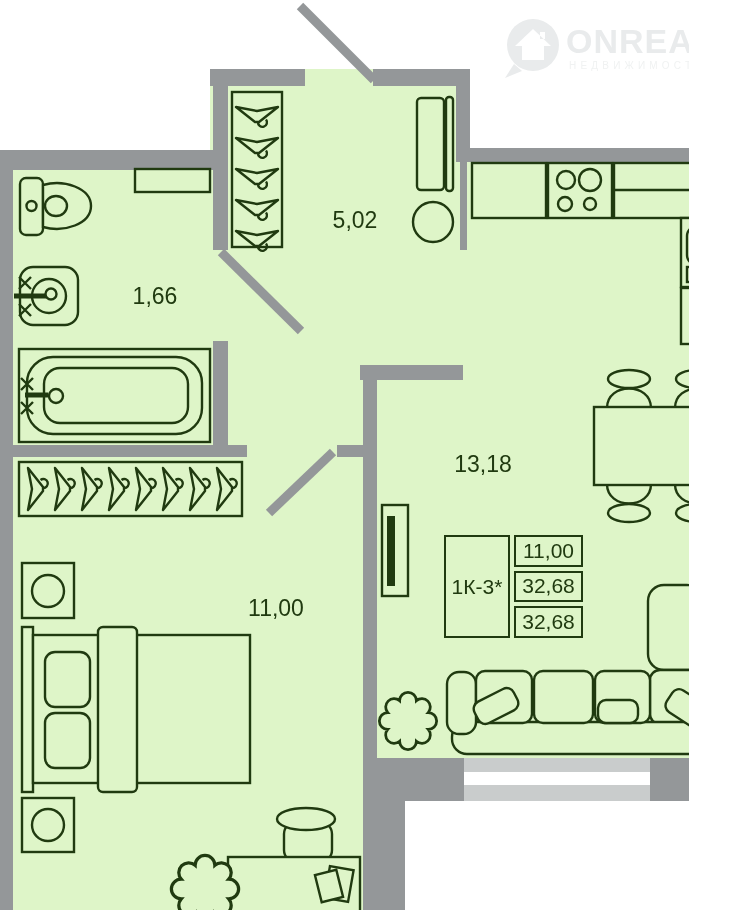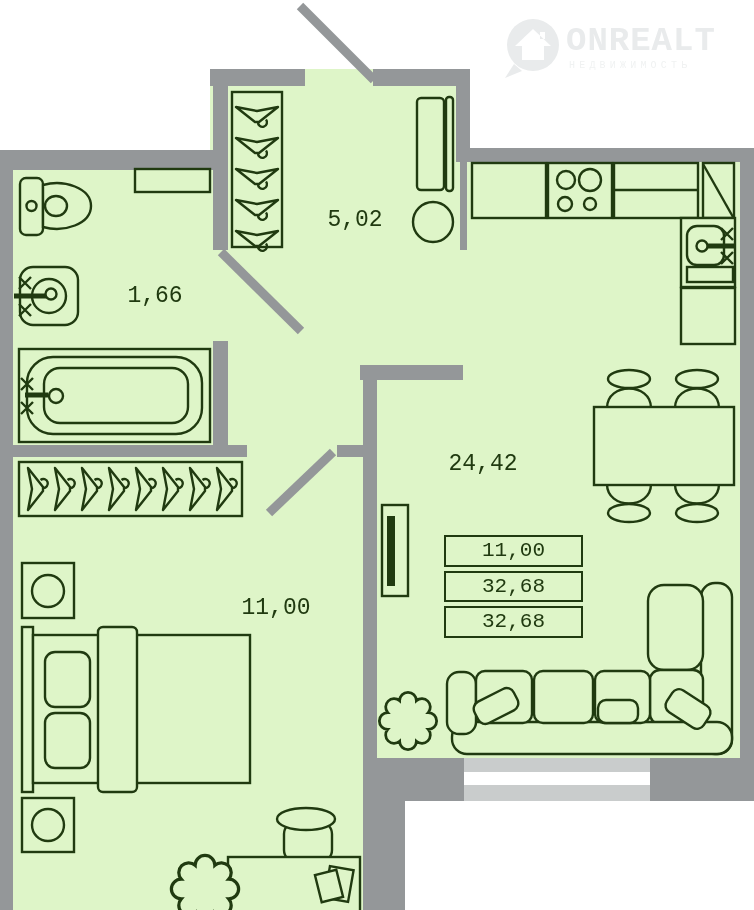--- a/index.html
+++ b/index.html
@@ -1,17 +1,17 @@
 <!DOCTYPE html>
 <html style="--floor: #def5c8; --wall: #949799; --window: #c9cccc; --line: #203a10; --watermark: #e9ebec; --watermark-sub: #f0f2f2; --bg: #ffffff;"><head>
 <meta charset="utf-8">
 <style>
   html,body{margin:0;padding:0;background:#fff;}
-  .canvas{position:relative;width:754px;height:910px;background:var(--bg,#fff);overflow:hidden;
-          font-family:Liberation Mono, monospace;}
+  .canvas{position:relative;width:689px;height:910px;background:var(--bg,#fff);overflow:hidden;
+          font-family:Liberation Sans, sans-serif;}
   svg{position:absolute;left:0;top:0;}
   .floor{fill:var(--floor);}
   .wall{fill:var(--wall);}
   .winlite{fill:var(--window);}
   .glass{fill:#fff;}
   .fur{fill:var(--floor);stroke:var(--line);stroke-width:2.4;}
   .ln{fill:none;stroke:var(--line);stroke-width:2.4;}
   .thick{fill:none;stroke:var(--line);stroke-width:5;}
   .solid{fill:var(--line);}
   .doorleaf{stroke:var(--wall);stroke-width:9;fill:none;}
@@ -191,24 +191,25 @@
       <ellipse class="fur" cx="306" cy="819" rx="29" ry="11"></ellipse>
       <rect class="fur" x="228" y="857" width="132" height="60"></rect>
       <rect class="fur" x="327" y="868" width="24" height="32" transform="rotate(10 339 884)"></rect>
       <rect class="fur" x="318" y="872" width="22" height="28" transform="rotate(-14 329 886)"></rect>
       <use href="#cloud" class="fur" transform="translate(205,889) scale(1.35)"></use>
     </g>
   </svg>
 
   <div class="room-label" style="left:305px;top:207px">5,02</div>
   <div class="room-label" style="left:105px;top:283px">1,66</div>
-  <div class="room-label" style="left:433px;top:451px">24,42</div>
+  <div class="room-label" style="left:433px;top:451px">13,18</div>
   <div class="room-label" style="left:226px;top:595px">11,00</div>
 
   <div class="info-table">
+    <div class="info-unit">1К-3*</div>
     <div class="info-col">
       <div class="info-cell">11,00</div>
       <div class="info-cell">32,68</div>
       <div class="info-cell">32,68</div>
     </div>
   </div>
 
 </div>
 
 </body></html>

